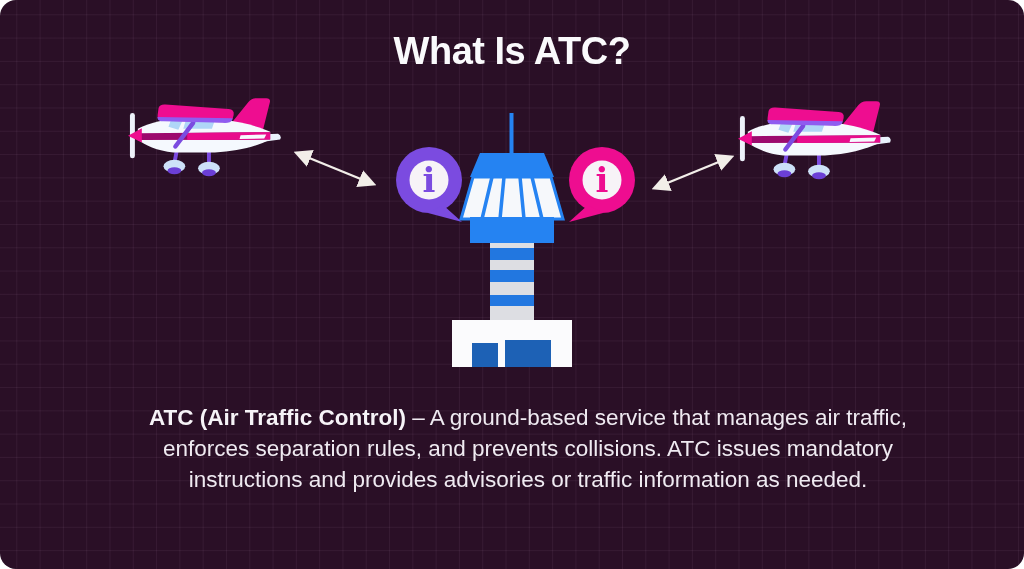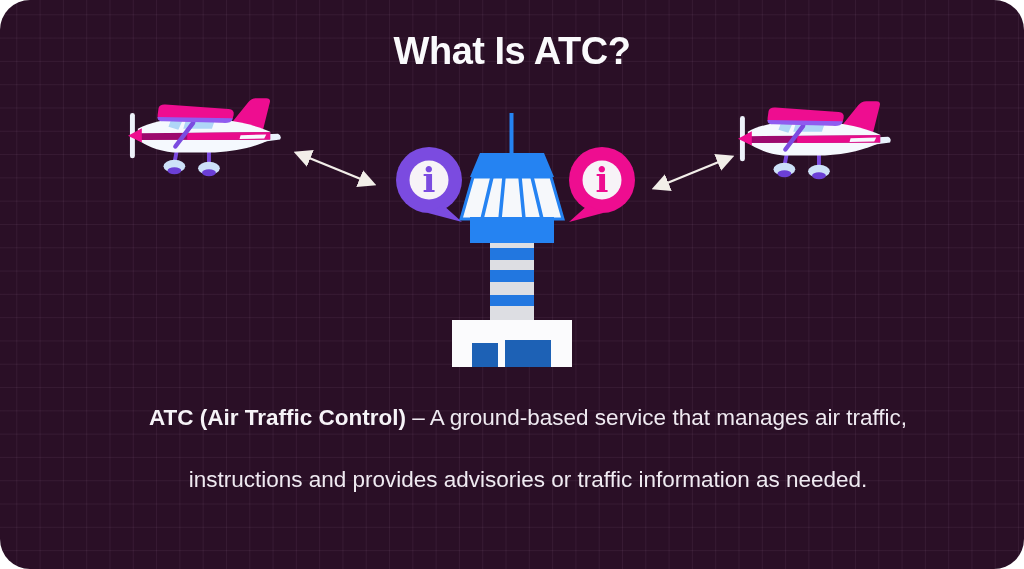--- a/index.html
+++ b/index.html
@@ -1,17 +1,17 @@
 <!DOCTYPE html>
 <html style="--background: #2A0F26; --grid-rgba: rgba(255,205,255,0.06); --accent-pink: #EE0D90; --stripe-dark-magenta: #9C0A6E; --accent-purple: #7B4BE0; --gear-purple: #6B3FD6; --tower-blue: #2583F2; --door-blue: #1D61B5; --shaft-gray: #DDDEE3; --light-blue: #AFD6F7; --arrow-color: #F2EEE9; --text-light: #EFEAF1;"><head>
 <meta charset="utf-8">
 <style>
   html,body{margin:0;padding:0;background:#ffffff;font-family:"Liberation Sans",sans-serif;}
   .canvas{
-    position:relative;width:1024px;height:569px;border-radius:30px;overflow:hidden;
+    position:relative;width:1024px;height:569px;border-radius:16px;overflow:hidden;
     background-color:var(--background,#2A0F26);
     background-image:
       linear-gradient(var(--grid-rgba,rgba(255,205,255,0.06)) 1px, transparent 1px),
       linear-gradient(90deg, var(--grid-rgba,rgba(255,205,255,0.06)) 1px, transparent 1px);
     background-size:23.3px 23.3px;
     background-position:-7px -9px;
   }
   .title{
     position:absolute;top:30px;left:0;width:100%;text-align:center;margin:0;
     font-size:38px;font-weight:700;letter-spacing:-0.5px;color:#FAFAFC;
@@ -121,16 +121,16 @@
     <rect x="20" y="104" width="84" height="26" fill="#2583F2"></rect>
     <rect x="40" y="130" width="44" height="78" fill="#DDDEE3"></rect>
     <rect x="40" y="135" width="44" height="12" fill="#2277E0"></rect>
     <rect x="40" y="157" width="44" height="12" fill="#2277E0"></rect>
     <rect x="40" y="182" width="44" height="11" fill="#2277E0"></rect>
     <rect x="2" y="207" width="120" height="47" fill="#FBFBFD"></rect>
     <rect x="22" y="230" width="26" height="24" fill="#1D61B5"></rect>
     <rect x="55" y="227" width="46" height="27" fill="#1D61B5"></rect>
   </svg>
 
-  <p class="description"><strong>ATC (Air Traffic Control)</strong><span> – A ground-based service that manages air traffic,</span><br><br><span>instructions and provides advisories or traffic information as needed.</span></p>
+  <p class="description"><strong>ATC (Air Traffic Control)</strong><span> – A ground-based service that manages air traffic,</span><br><span>enforces separation rules, and prevents collisions. ATC issues mandatory</span><br><span>instructions and provides advisories or traffic information as needed.</span></p>
 
 
 </div>
 
 </body></html>

